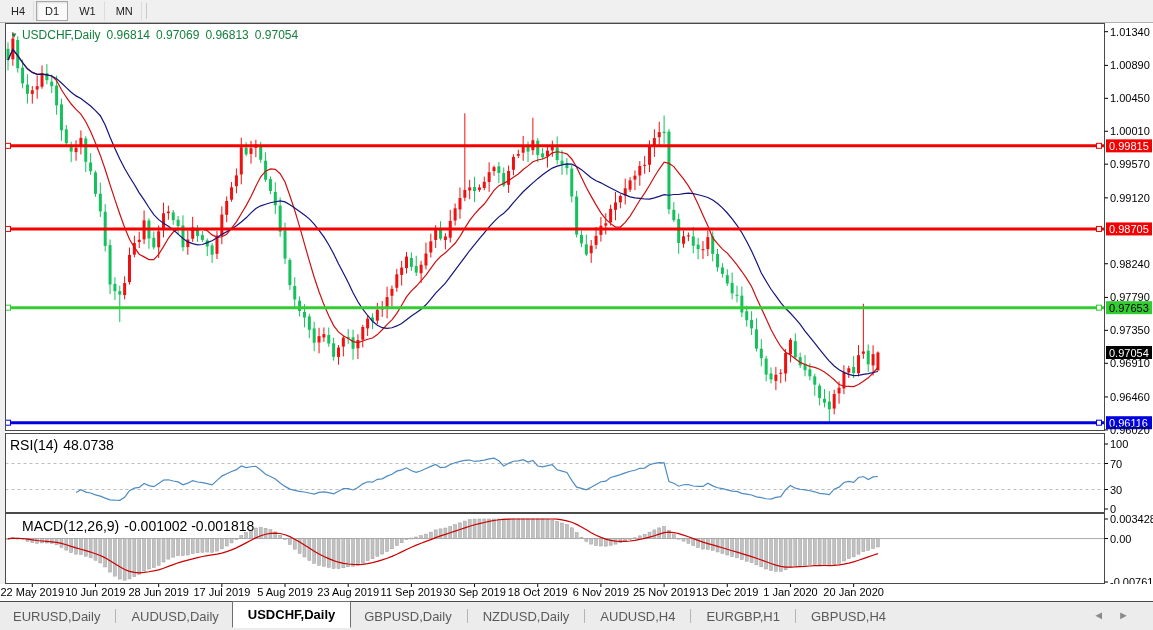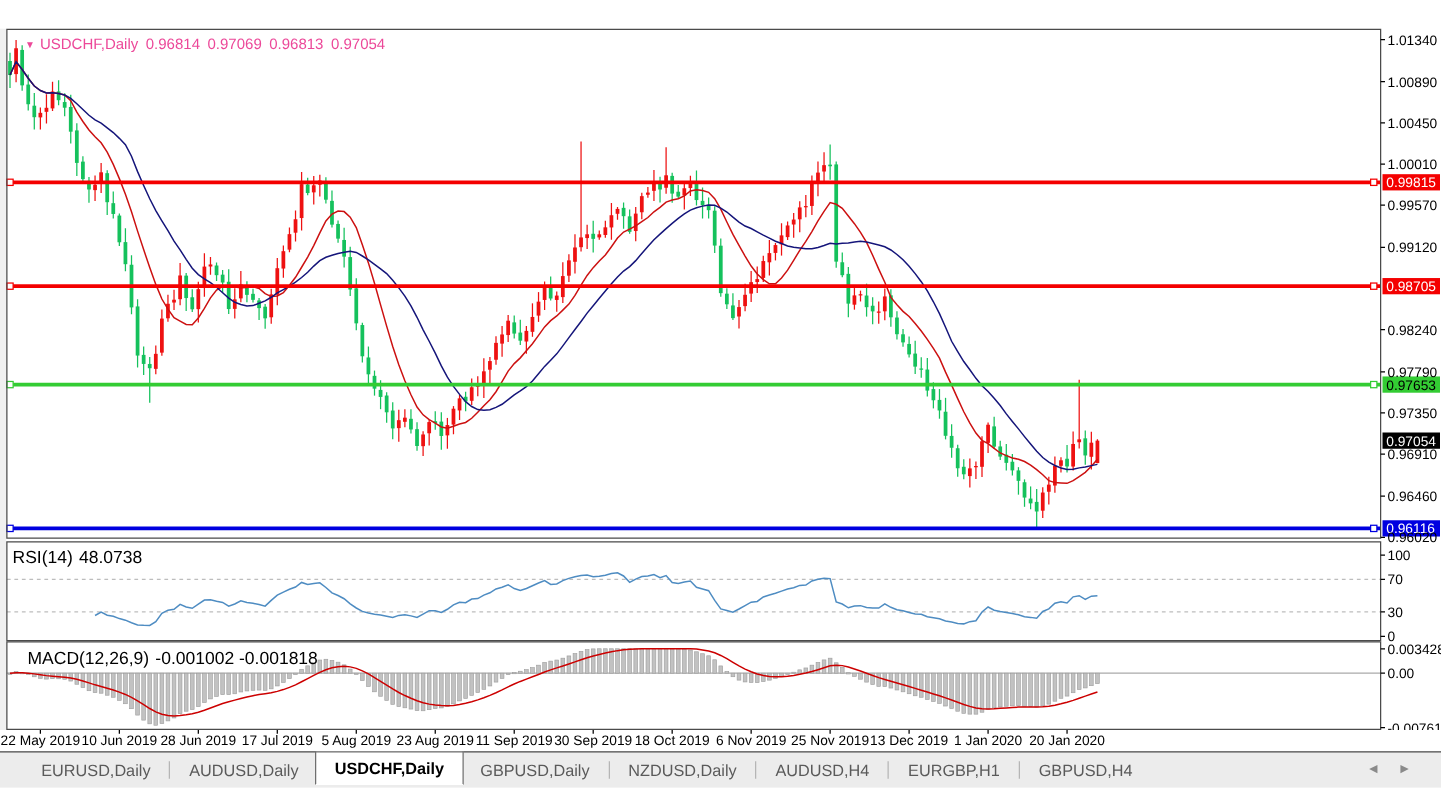--- a/index.html
+++ b/index.html
@@ -8,42 +8,50 @@
   
   .toolbar{position:absolute;left:0;top:0;width:1153px;height:23px;background:#f0f0f0;
     border-bottom:1px solid #b0b0b0;display:flex;align-items:center;box-sizing:border-box;z-index:5;}
   .tb-btn{font-size:11px;color:#222;padding:2px 8px;margin-left:2px;border:1px solid transparent;
     border-right:1px solid #dcdcdc;cursor:default;line-height:14px;}
   .tb-btn.active{background:#fafafa;border:1px solid #a8a8a8;box-shadow:inset 1px 1px 2px rgba(0,0,0,0.12);}
   .tb-sep{width:1px;height:16px;background:#c8c8c8;margin:0 4px;}
   
   #chart-svg{position:absolute;left:0;top:0;z-index:1;}
   
-  .hdr{position:absolute;left:20px;top:28px;font-size:12px;color:#ec4899;z-index:3;white-space:nowrap;}
+  .hdr{position:absolute;left:10px;top:28px;font-size:12px;color:#15803d;z-index:3;white-space:nowrap;}
   .hdr .caret{font-size:8px;vertical-align:1px;margin-right:4px;}
   .hdr span{margin-right:6px;}
   .ind-label{position:absolute;font-size:14px;color:#000;z-index:3;white-space:nowrap;}
   #rsi-label{left:10px;top:437px;}
   #macd-label{left:22px;top:518px;}
   .ind-label span{margin-right:5px;}
   
   .tabbar{position:absolute;left:0;top:601px;width:1153px;height:29px;background:#ececec;
     border-top:1px solid #4a4a4a;box-sizing:border-box;display:flex;align-items:center;
-    padding-left:20px;z-index:5;}
+    padding-left:0;z-index:5;}
   .tab{font-size:13px;color:#5a5a5a;padding:4px 13px;cursor:default;white-space:nowrap;}
   .tab.active{background:#fff;color:#000;font-weight:bold;border:1px solid #6f6f6f;border-bottom:1px solid #fff;
     position:relative;top:-2px;padding:5px 15px;}
   .tab-sep{width:1px;height:14px;background:#b5b5b5;margin:0 2px;}
   .tab-arrows{position:absolute;right:10px;top:7px;font-size:11px;color:#8a8a8a;letter-spacing:14px;}
 </style>
 </head>
 <body>
 
 <div id="stage">
 
+  <div class="toolbar">
+
+  <div class="tb-btn">H4</div>
+      <div class="tb-btn active">D1</div>
+      <div class="tb-btn">W1</div>
+      <div class="tb-btn">MN</div>
+      <div class="tb-sep"></div>
+    </div>
 
   <svg id="chart-svg" width="1153" height="630">
       <rect x="5.5" y="23.5" width="1099" height="407" fill="#ffffff" stroke="none"></rect>
       <rect x="5.5" y="433.5" width="1099" height="79" fill="#ffffff" stroke="none"></rect>
       <rect x="5.5" y="513.5" width="1099" height="70" fill="#ffffff" stroke="none"></rect>
       <rect x="0" y="23" width="5" height="577" fill="#f0f0f0"></rect>
       <defs>
         <clipPath id="clipMain">
           <rect x="6" y="24" width="1098" height="406"></rect>
         </clipPath>

